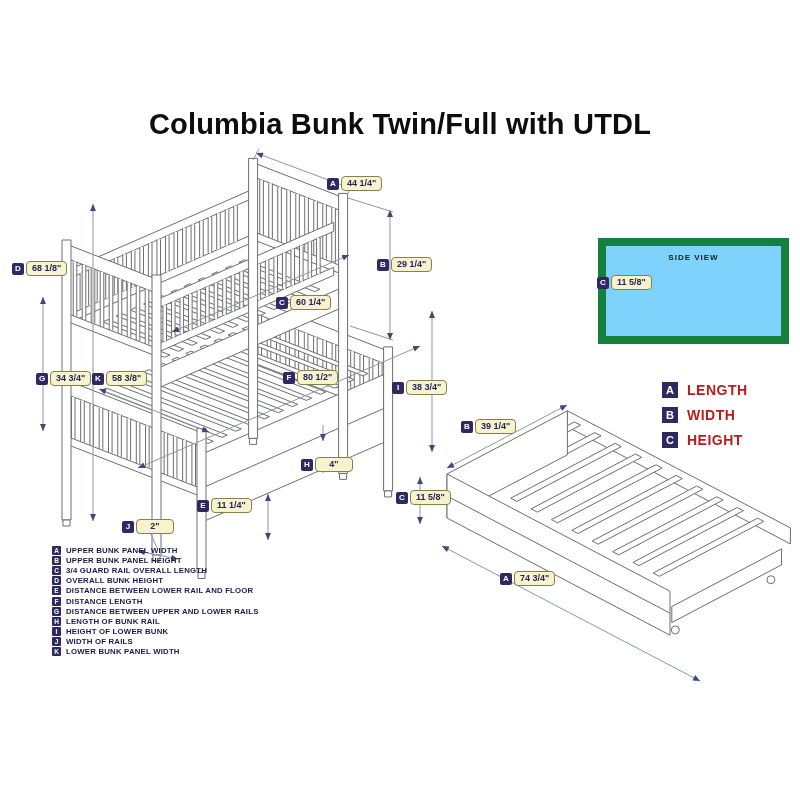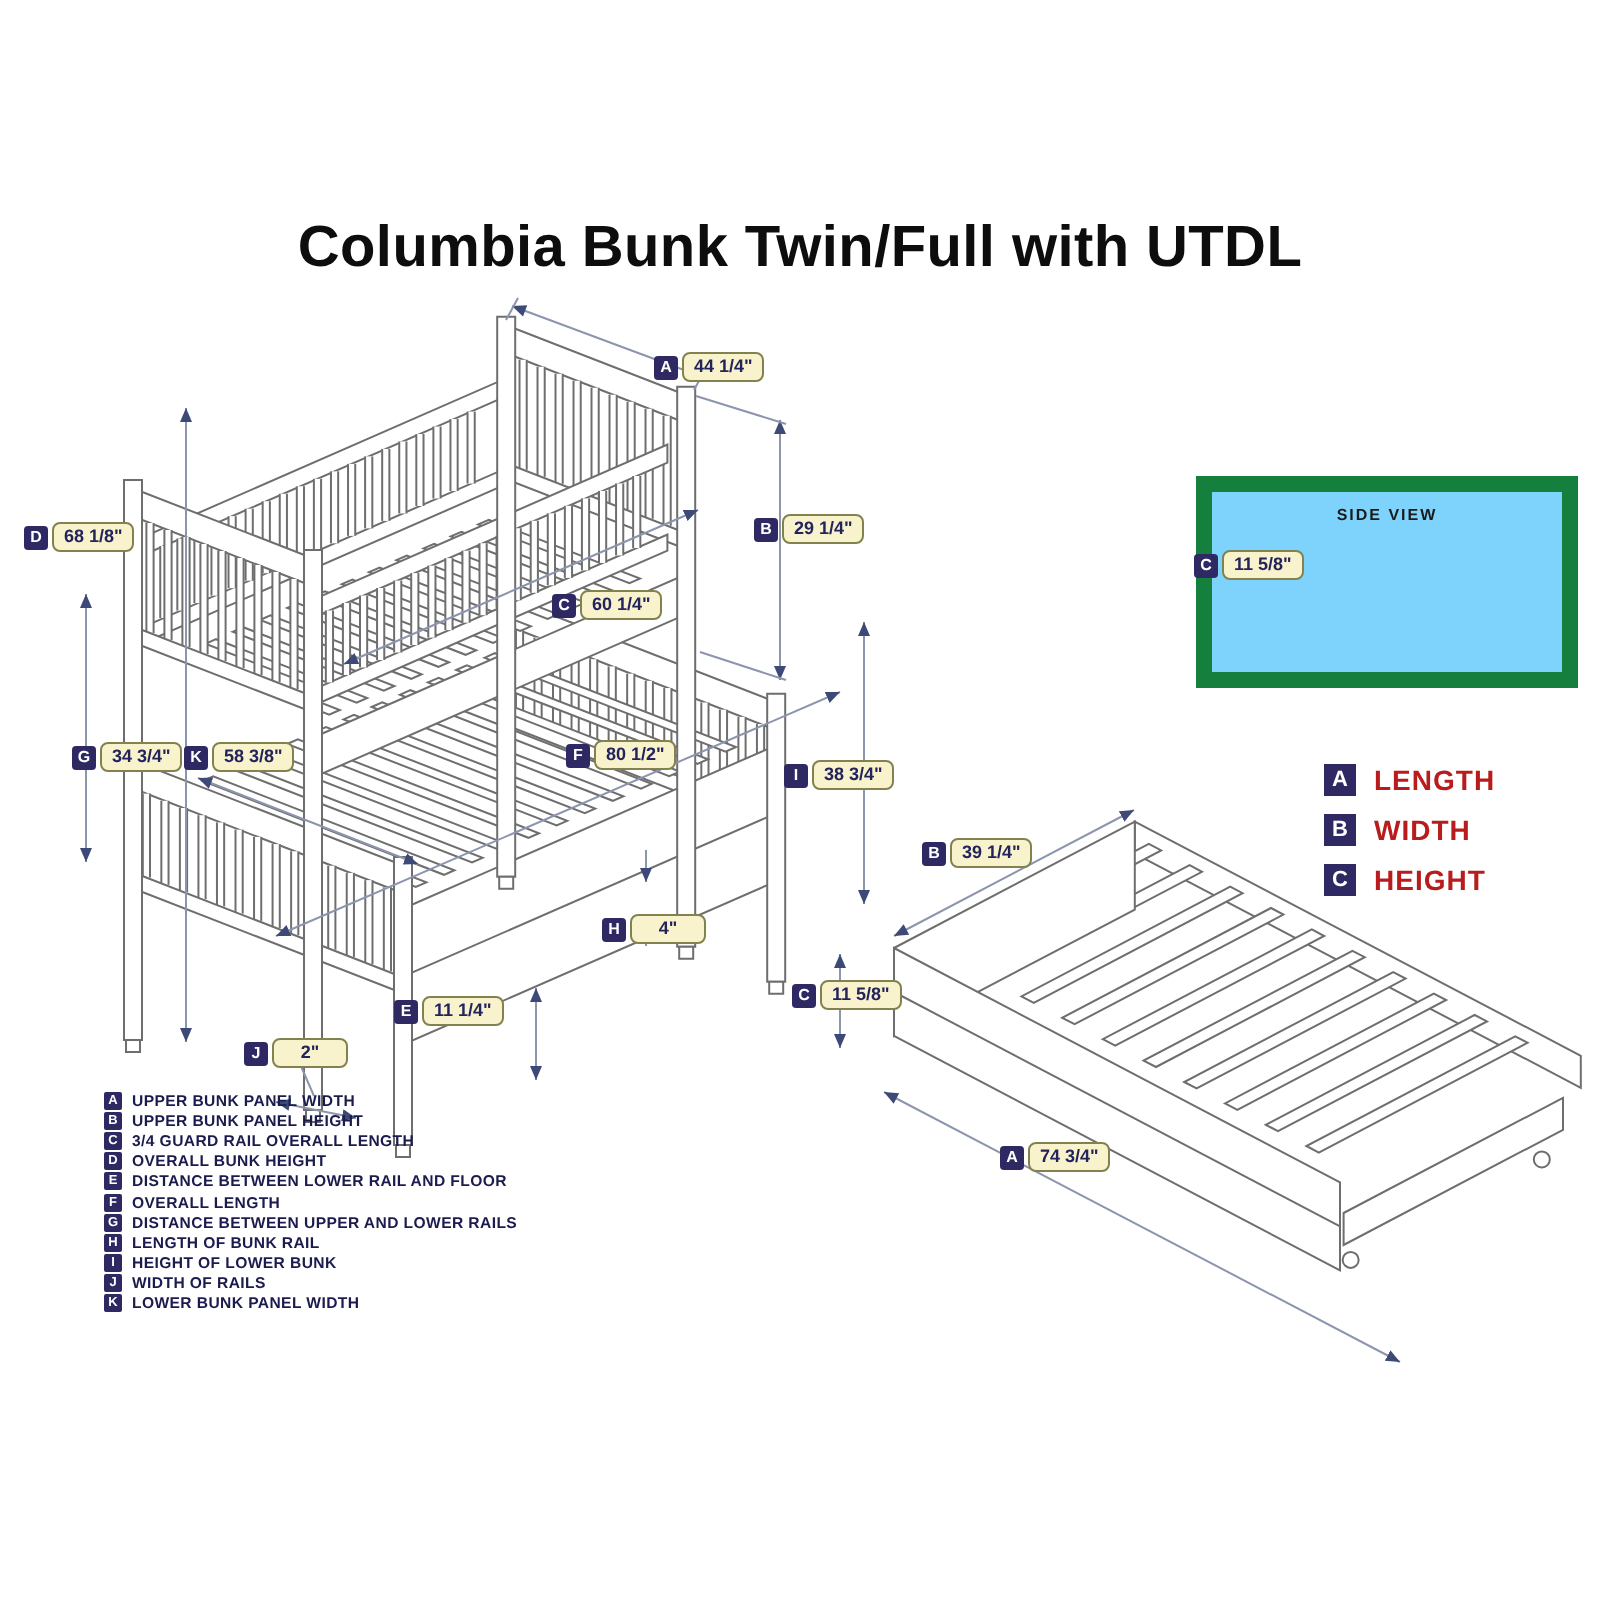--- a/index.html
+++ b/index.html
@@ -445,21 +445,21 @@
       <div class="row">
         <span class="bdg">D</span>
         <span class="lbl">OVERALL BUNK HEIGHT</span>
       </div>
       <div class="row">
         <span class="bdg">E</span>
         <span class="lbl">DISTANCE BETWEEN LOWER RAIL AND FLOOR</span>
       </div>
       <div class="row">
         <span class="bdg">F</span>
-        <span class="lbl">OVERALL LENGTH</span>
+        <span class="lbl">DISTANCE LENGTH</span>
       </div>
       <div class="row">
         <span class="bdg">G</span>
         <span class="lbl">DISTANCE BETWEEN UPPER AND LOWER RAILS</span>
       </div>
       <div class="row">
         <span class="bdg">H</span>
         <span class="lbl">LENGTH OF BUNK RAIL</span>
       </div>
       <div class="row">

